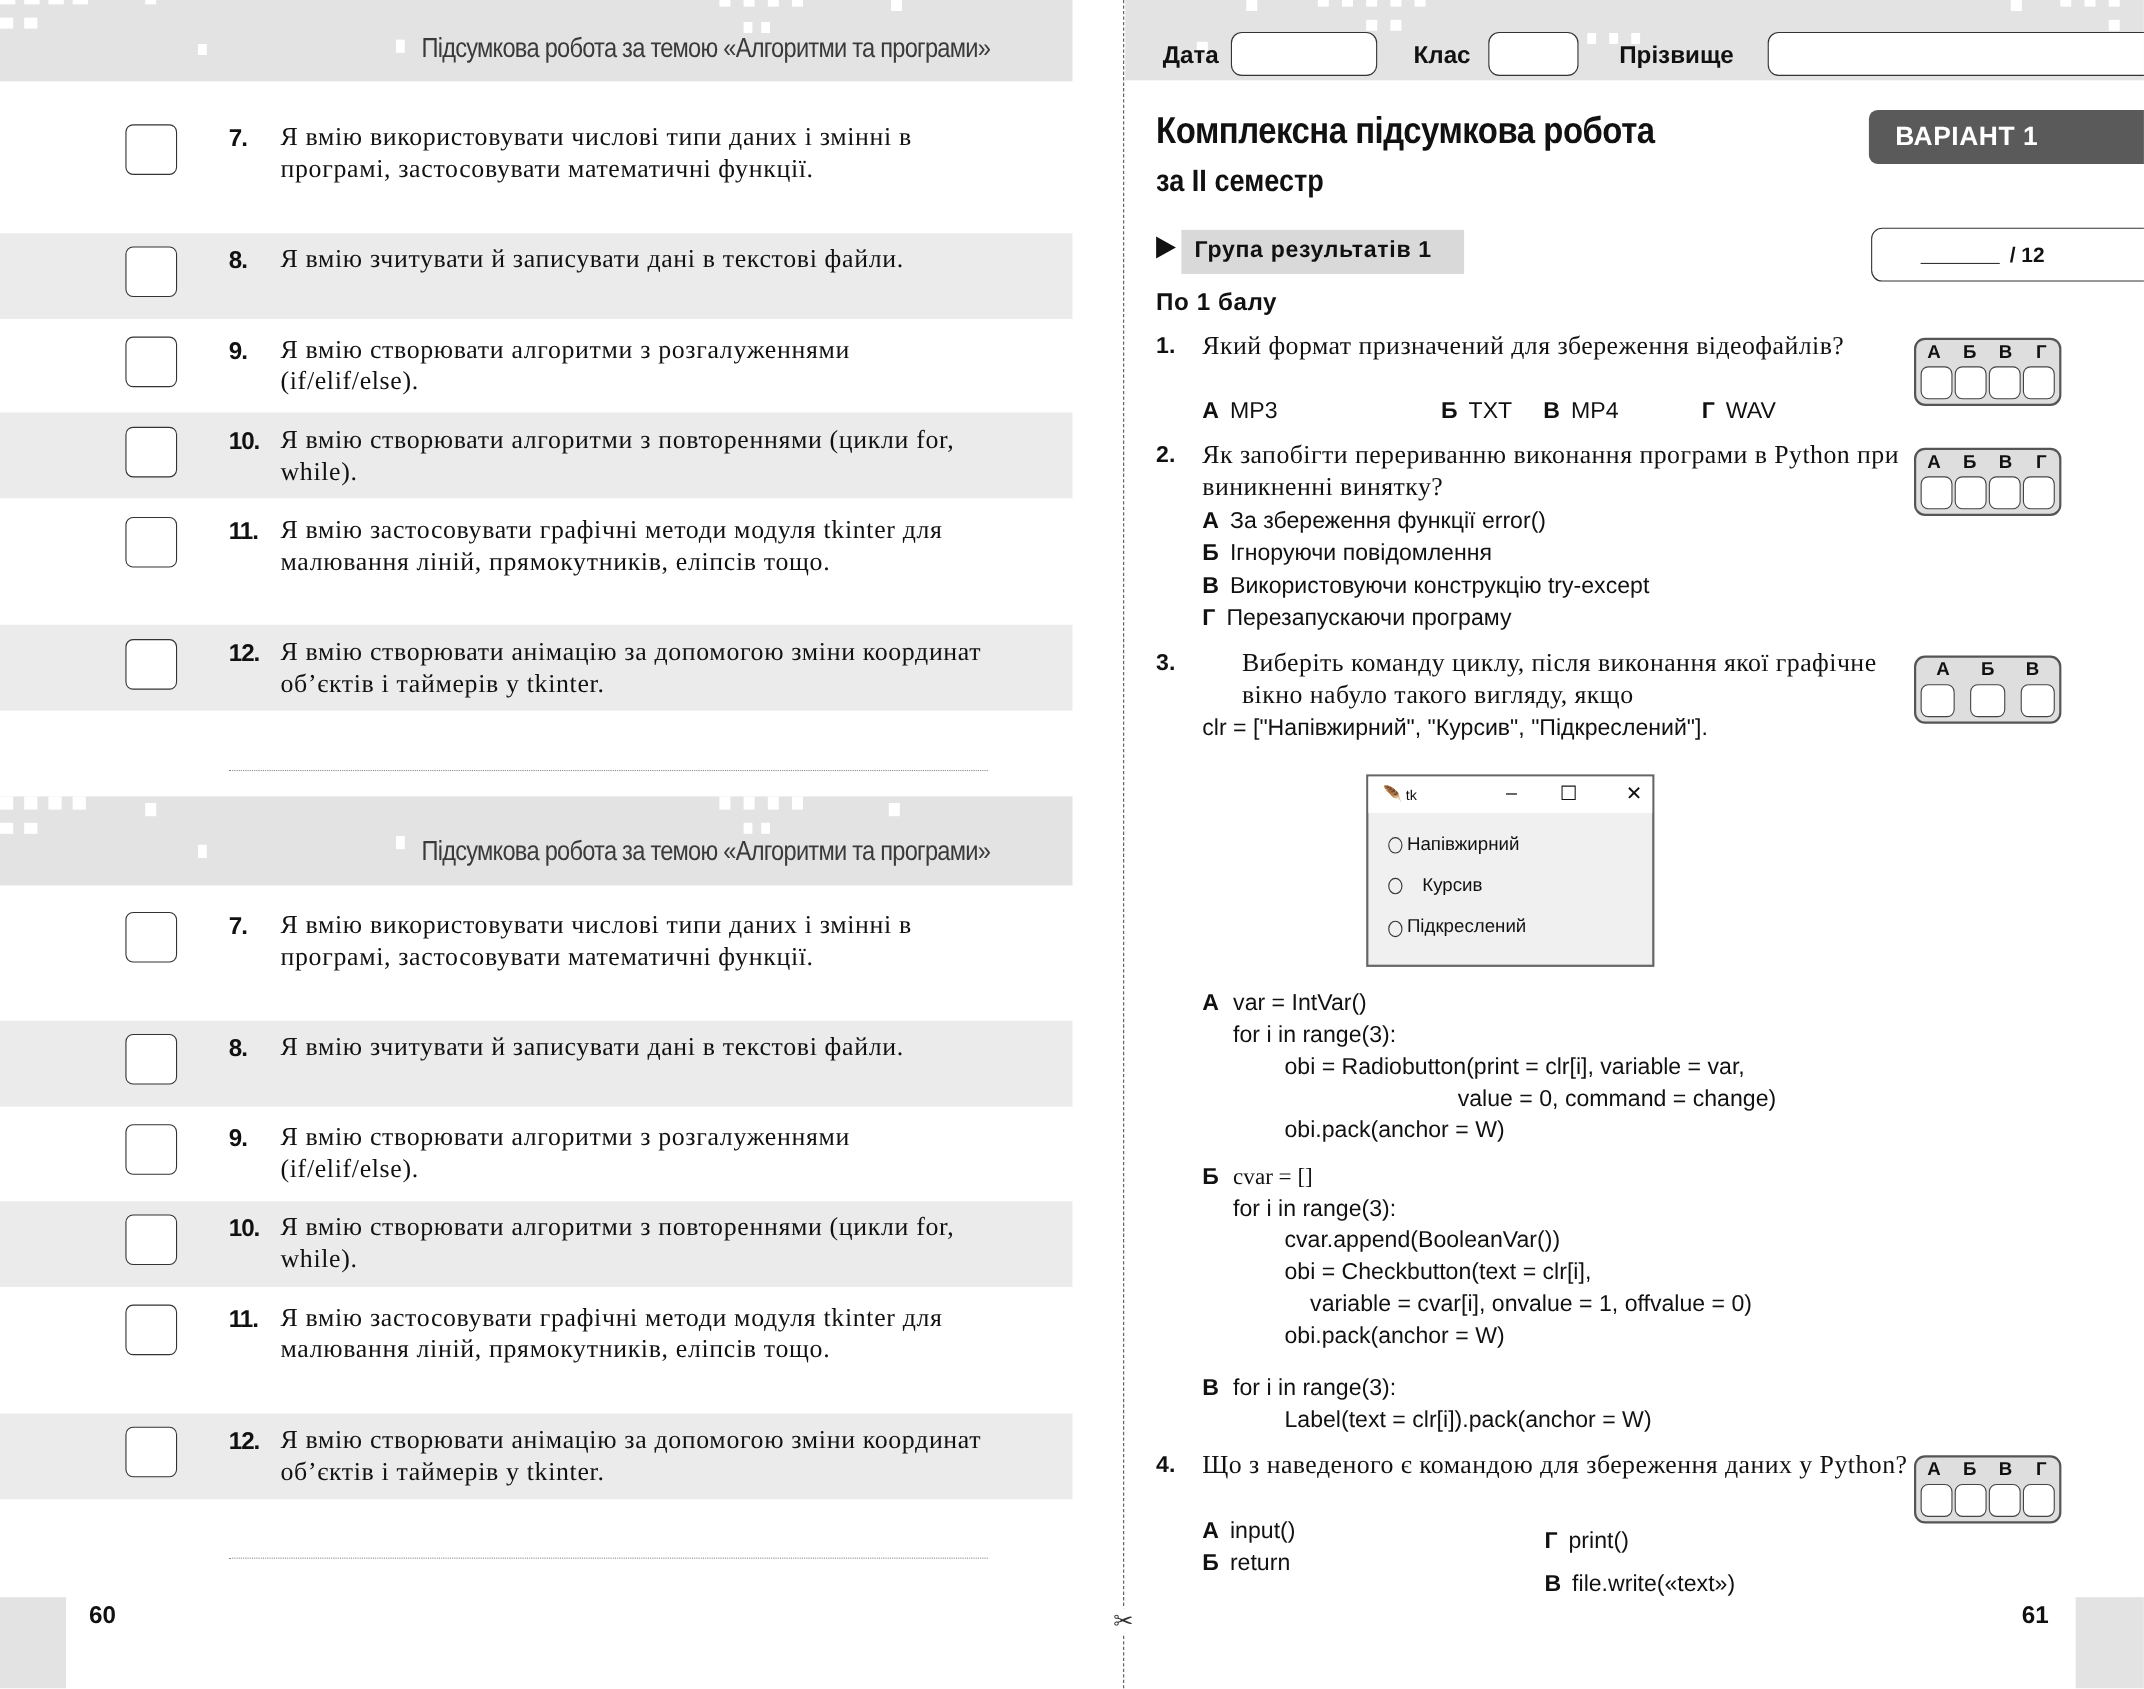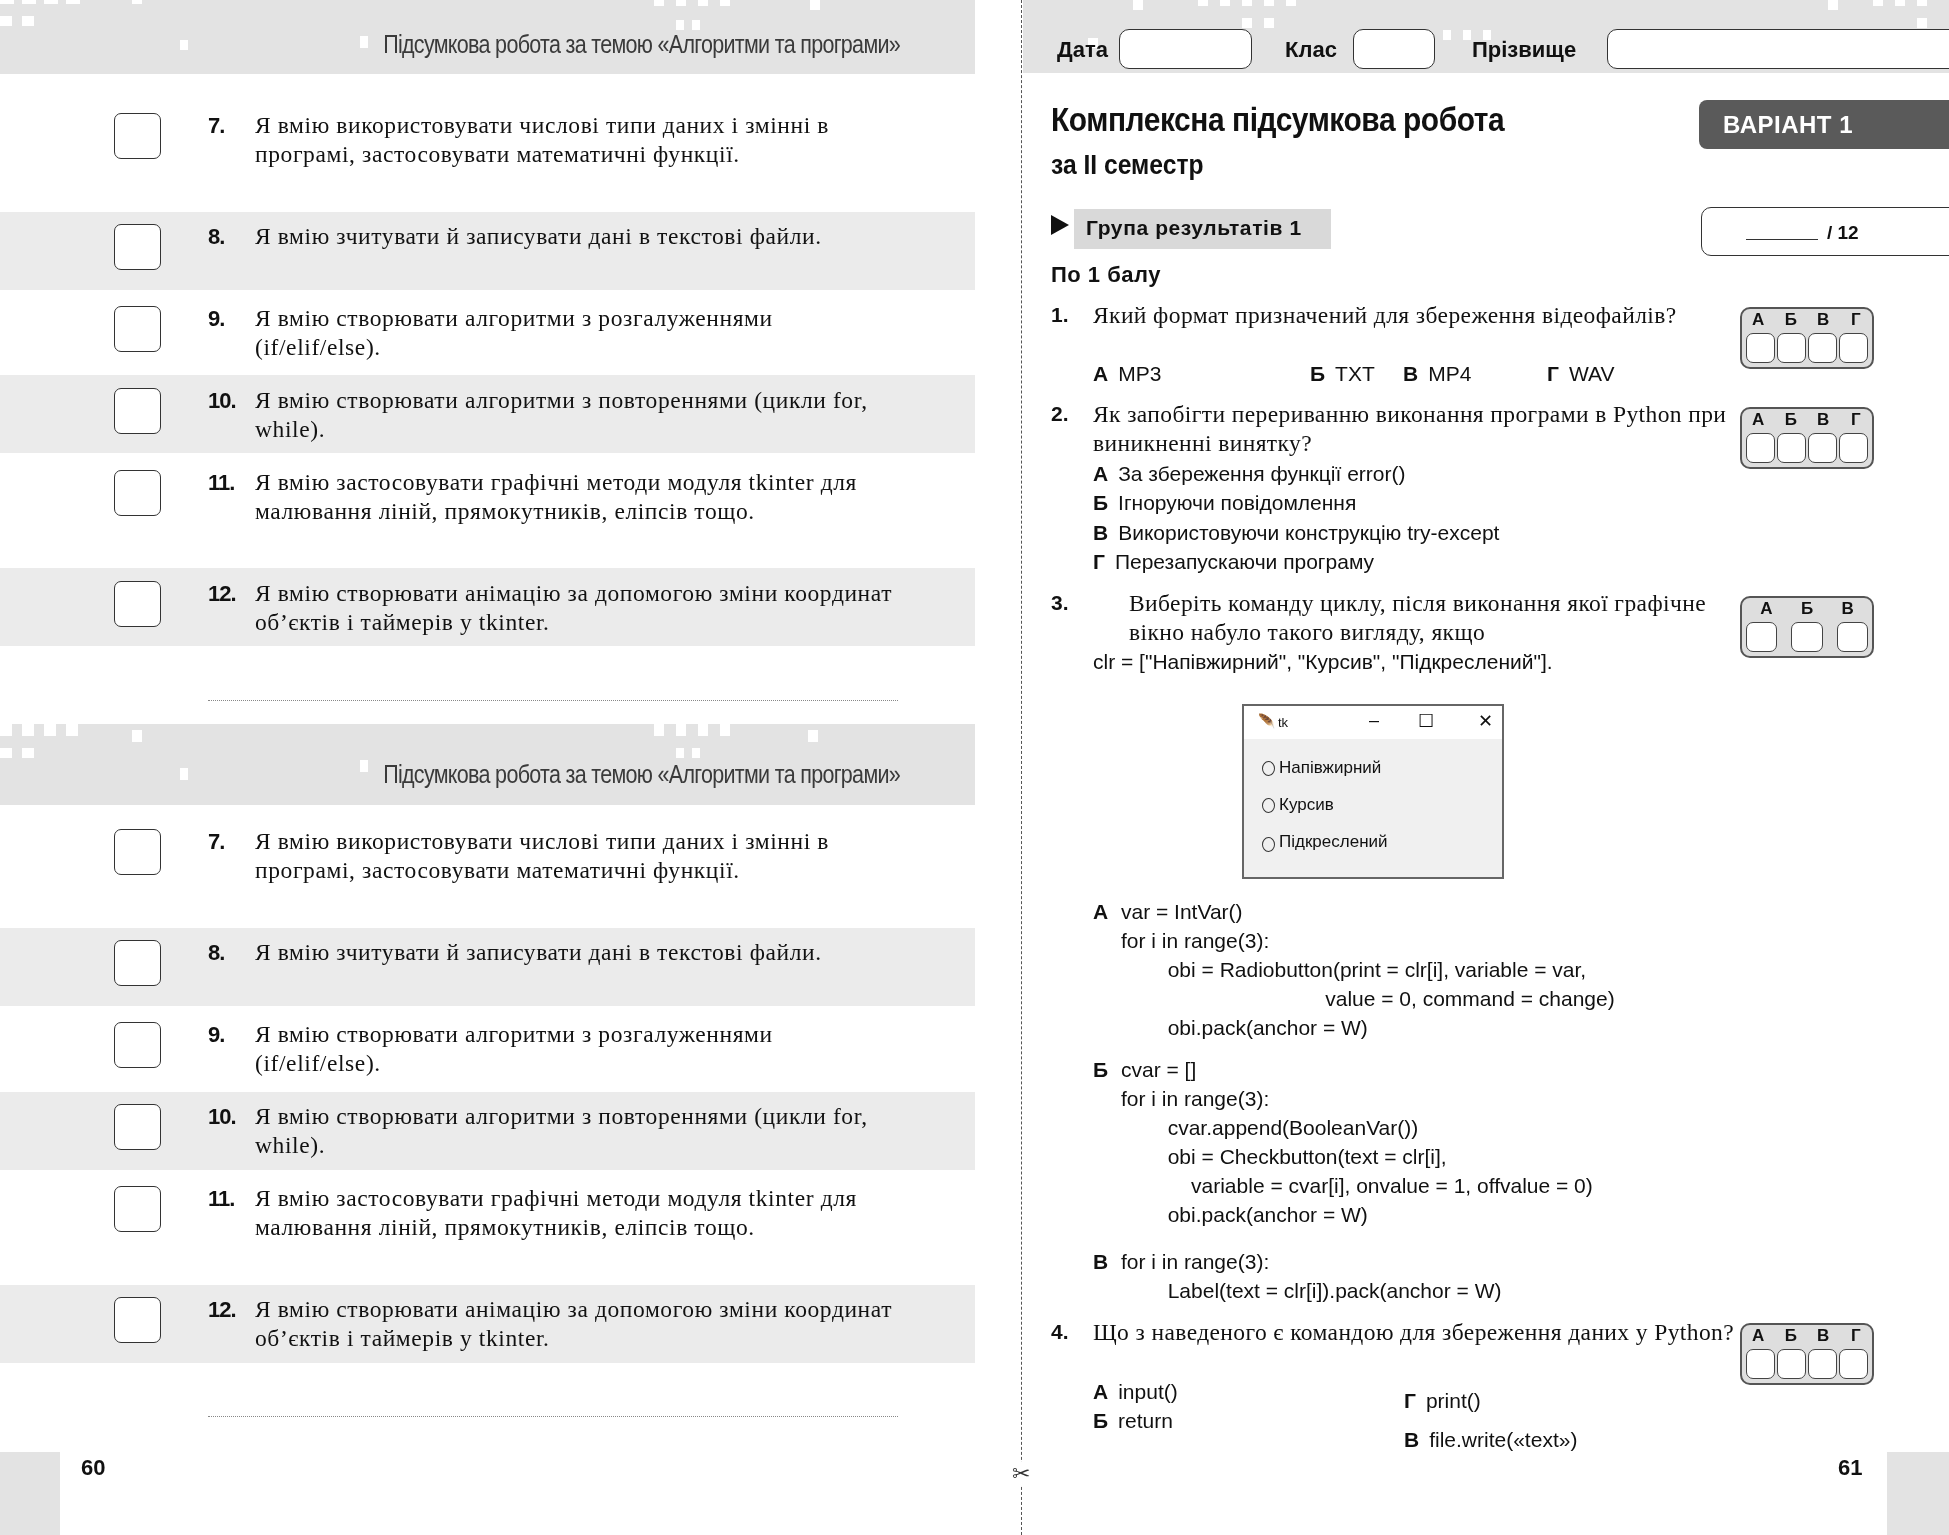--- a/index.html
+++ b/index.html
@@ -315,39 +315,39 @@
       <span class="feather">🪶</span>
       <span class="ttl">tk</span>
       <span class="ctl" style="left:125px;">–</span>
       <span class="ctl" style="left:174px;">☐</span>
       <span class="ctl" style="left:234px;">✕</span>
     </div>
     <div class="radio" style="top:52px;">
         <span class="circ"></span>
         <span>Напівжирний</span>
       </div>
-    <div class="radio" style="top:89px;">
+    <div class="radio" style="top:89px;gap:14px;">
         <span class="circ"></span>
         <span>Курсив</span>
       </div>
     <div class="radio" style="top:126px;align-items:flex-end;">
         <span class="circ"></span>
         <span>Підкреслений</span>
       </div>
   </div>
 
   <div class="code" style="left:1093px;top:897px;"><b>А</b></div>
   <div class="code" style="left:1121px;top:897px;">var = IntVar()</div>
   <div class="code" style="left:1121px;top:926px;">for i in range(3):</div>
   <div class="code" style="left:1121px;top:955px;">        obi = Radiobutton(print = clr[i], variable = var,</div>
   <div class="code" style="left:1121px;top:984px;">                                   value = 0, command = change)</div>
   <div class="code" style="left:1121px;top:1013px;">        obi.pack(anchor = W)</div>
 
   <div class="code" style="left:1093px;top:1055px;"><b>Б</b></div>
-  <div class="code" style="left:1121px;top:1055px;">cvar = []</div>
+  <div class="code" style="left:1121px;top:1055px;font-family:Liberation Serif, serif;">cvar = []</div>
   <div class="code" style="left:1121px;top:1084px;">for i in range(3):</div>
   <div class="code" style="left:1121px;top:1113px;">        cvar.append(BooleanVar())</div>
   <div class="code" style="left:1121px;top:1142px;">        obi = Checkbutton(text = clr[i],</div>
   <div class="code" style="left:1121px;top:1171px;">            variable = cvar[i], onvalue = 1, offvalue = 0)</div>
   <div class="code" style="left:1121px;top:1200px;">        obi.pack(anchor = W)</div>
 
   <div class="code" style="left:1093px;top:1247px;"><b>В</b></div>
   <div class="code" style="left:1121px;top:1247px;">for i in range(3):</div>
   <div class="code" style="left:1121px;top:1276px;">        Label(text = clr[i]).pack(anchor = W)</div>
 

